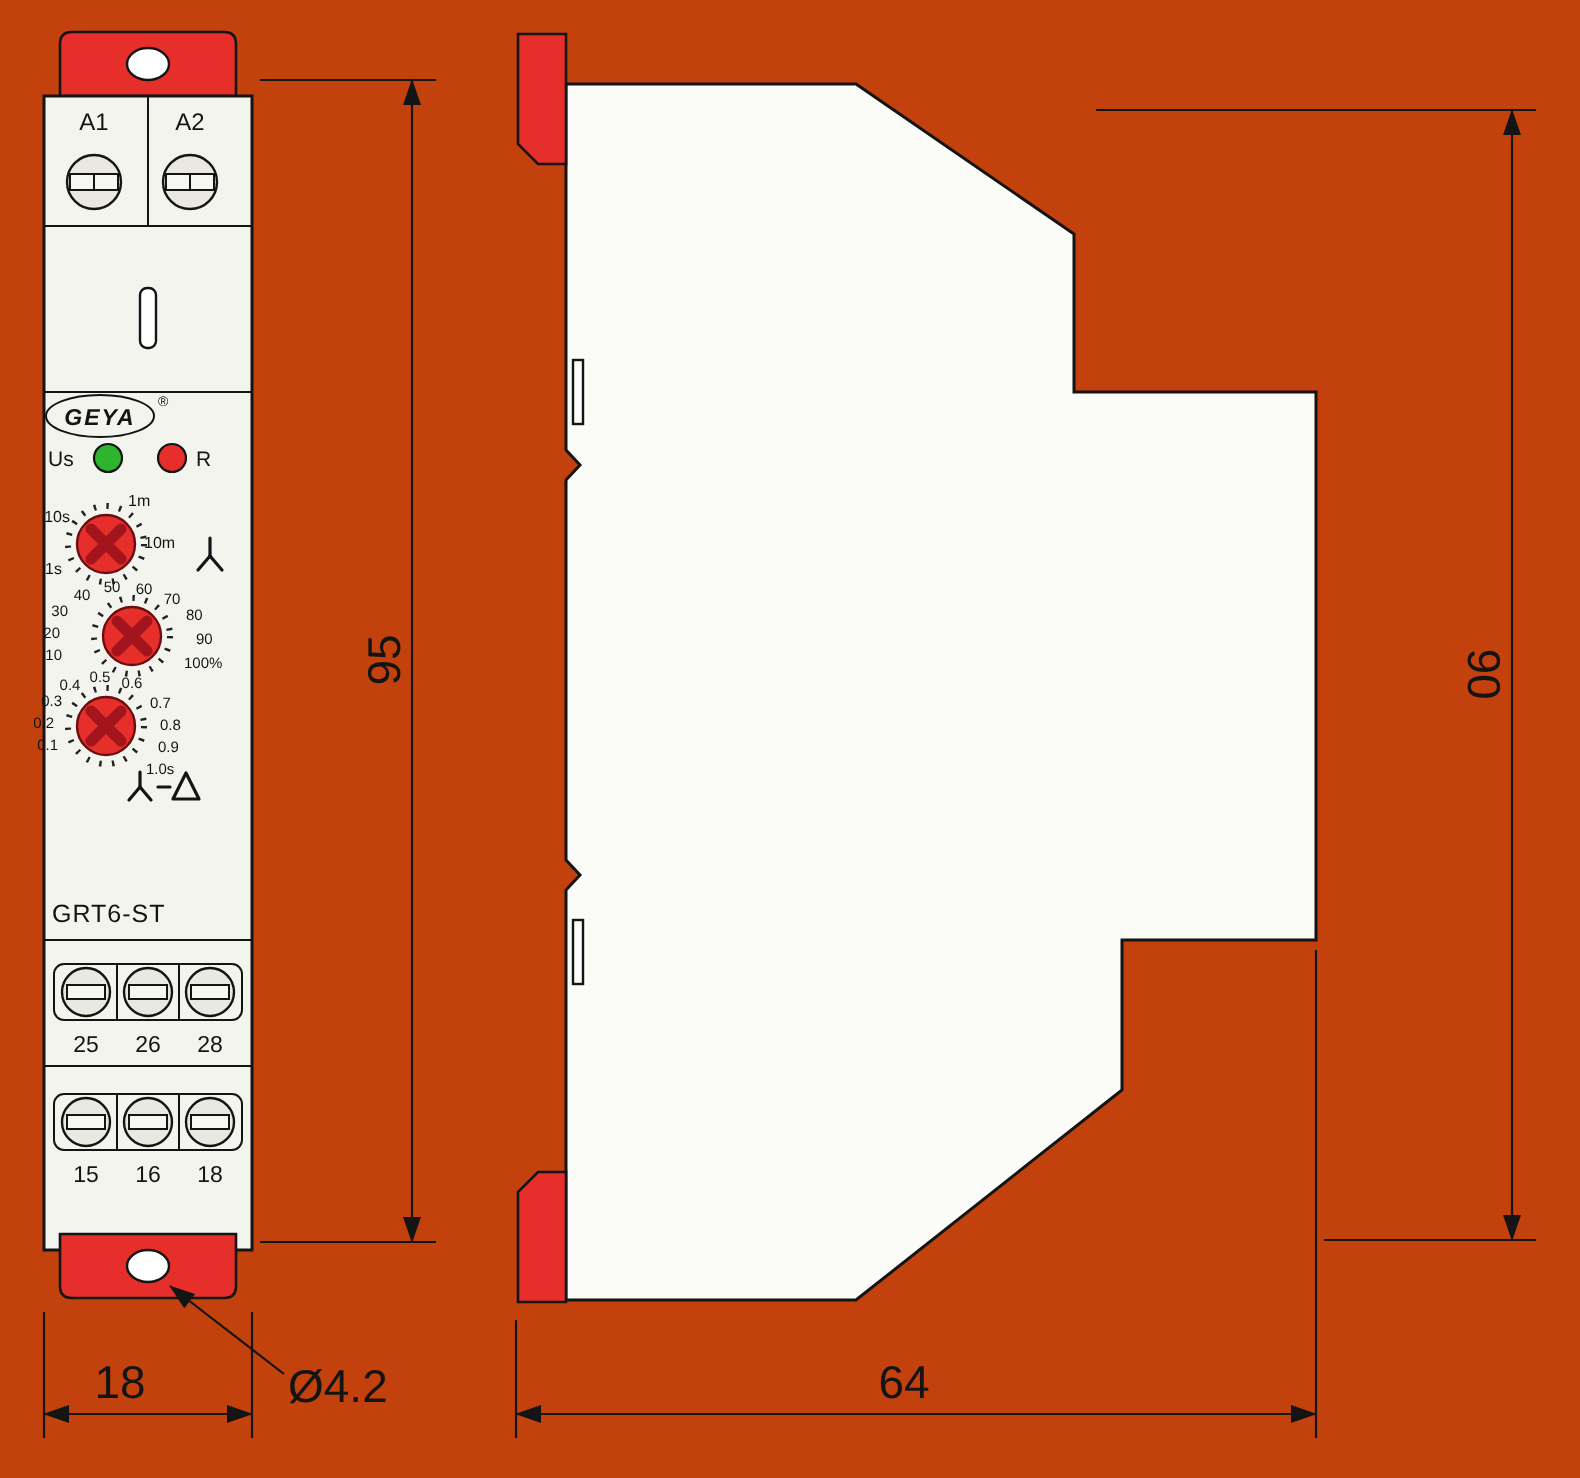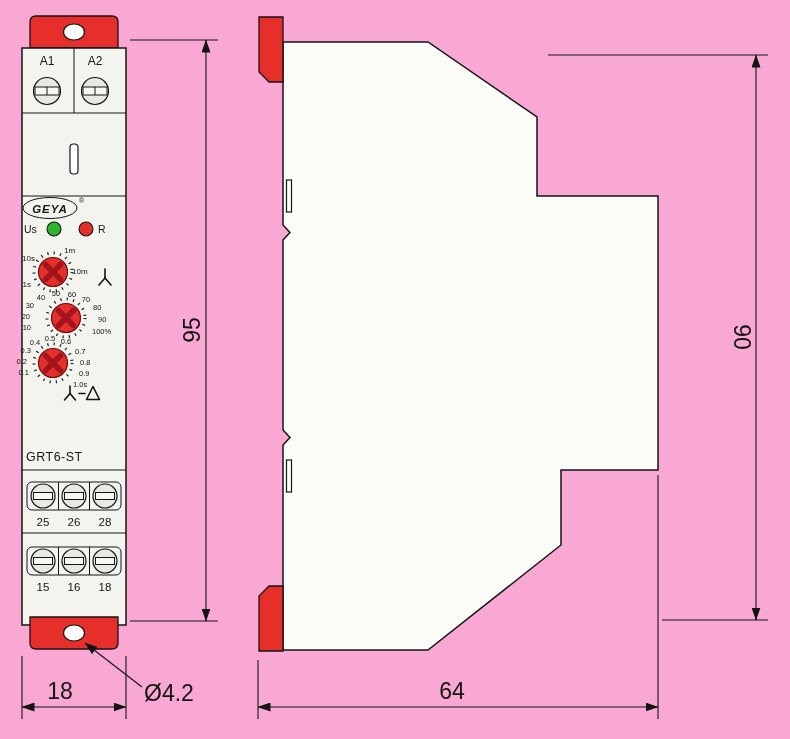--- a/index.html
+++ b/index.html
@@ -1,16 +1,16 @@
 <!DOCTYPE html>
 <html style="--accent-red: #e62e2a; --led-green: #2db52d; --outline: #141414; --body-fill: #f4f4ef;"><head>
 <meta charset="utf-8">
 <style>
   html,body{margin:0;padding:0;background:#ffffff;}
-  .stage{position:relative;width:790px;height:739px;background:#f9a8d4;overflow:hidden;}
+  .stage{position:relative;width:790px;height:739px;background:#c2410c;overflow:hidden;}
   svg text{font-family:"Liberation Sans",sans-serif;fill:#141414;}
   .thin{stroke:#141414;stroke-width:1;fill:none;}
   .part{fill:#f4f4ef;stroke:#141414;stroke-width:1.5;}
   .sidepart{fill:#fbfbf8;stroke:#141414;stroke-width:1.5;}
   .red{fill:var(--accent-red,#e62e2a);stroke:#141414;stroke-width:1.3;}
   .hole{fill:#ffffff;stroke:#141414;stroke-width:1.2;}
   .screw{fill:#e9e9e2;stroke:#141414;stroke-width:1.2;}
   .slot{fill:#f7f7f2;stroke:#141414;stroke-width:1;}
   .knob{fill:var(--accent-red,#e62e2a);stroke:#6b0e12;stroke-width:1.2;}
   .cross{stroke:#a3141c;stroke-width:5.5;stroke-linecap:round;}

